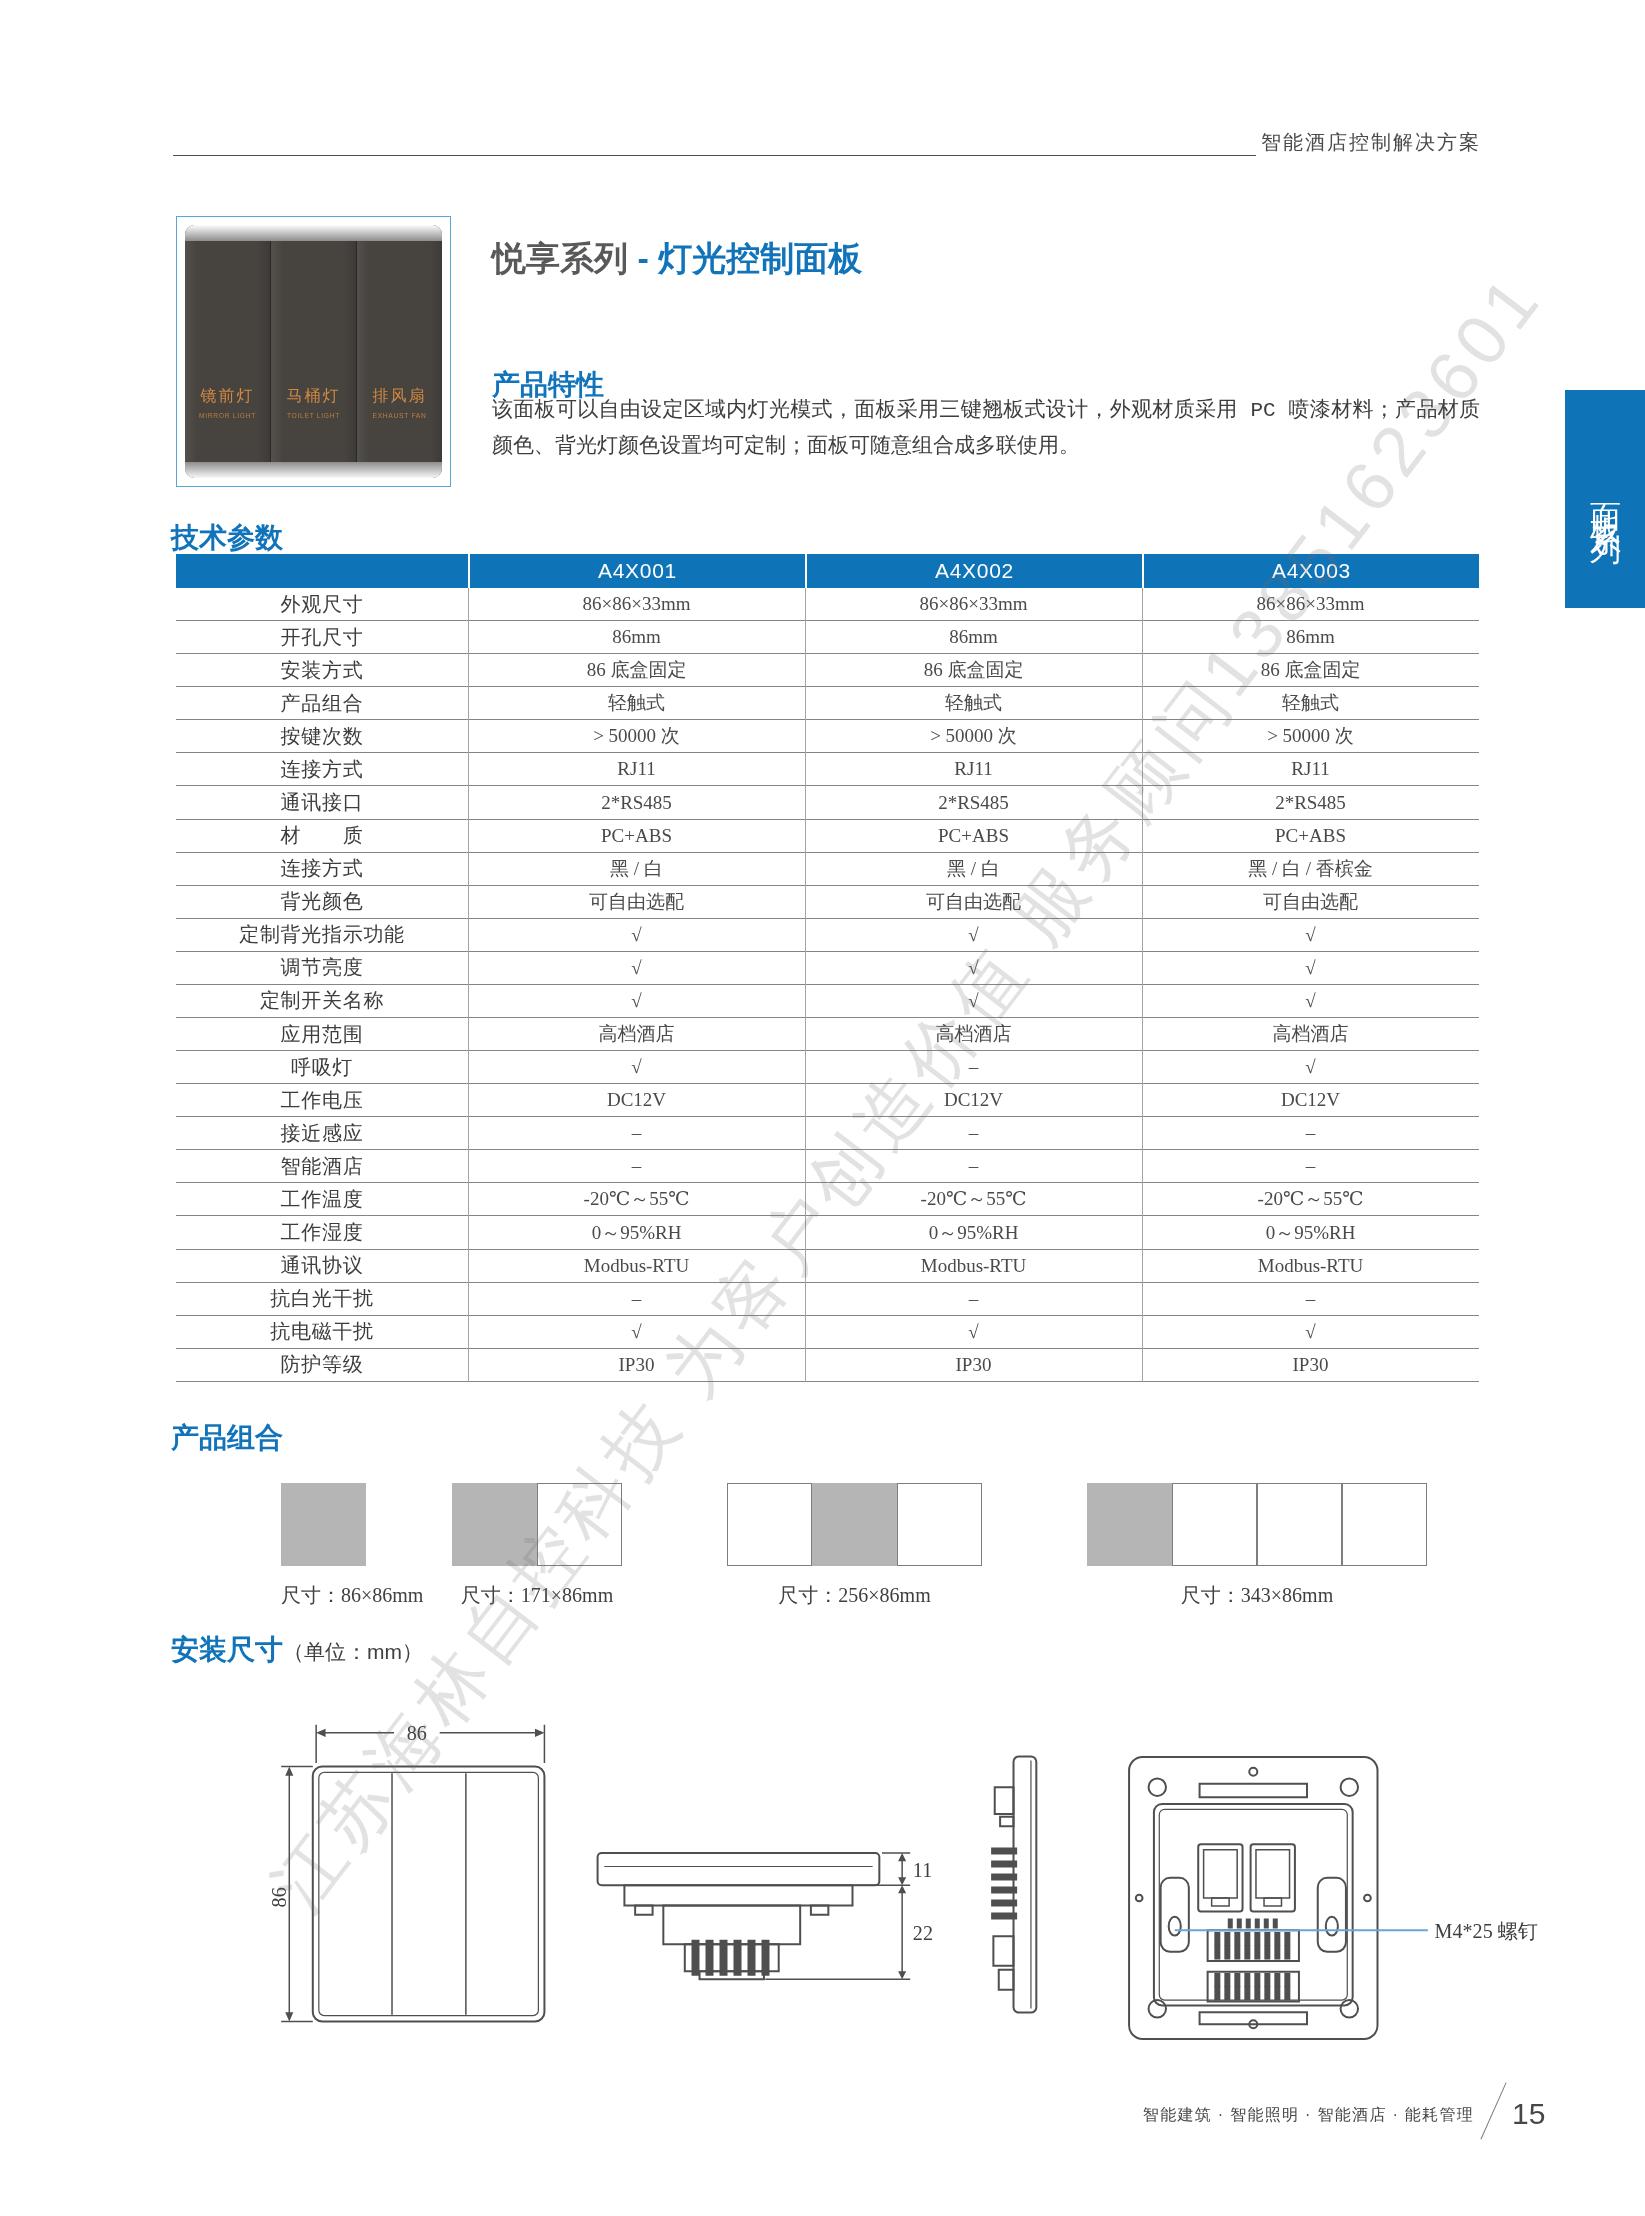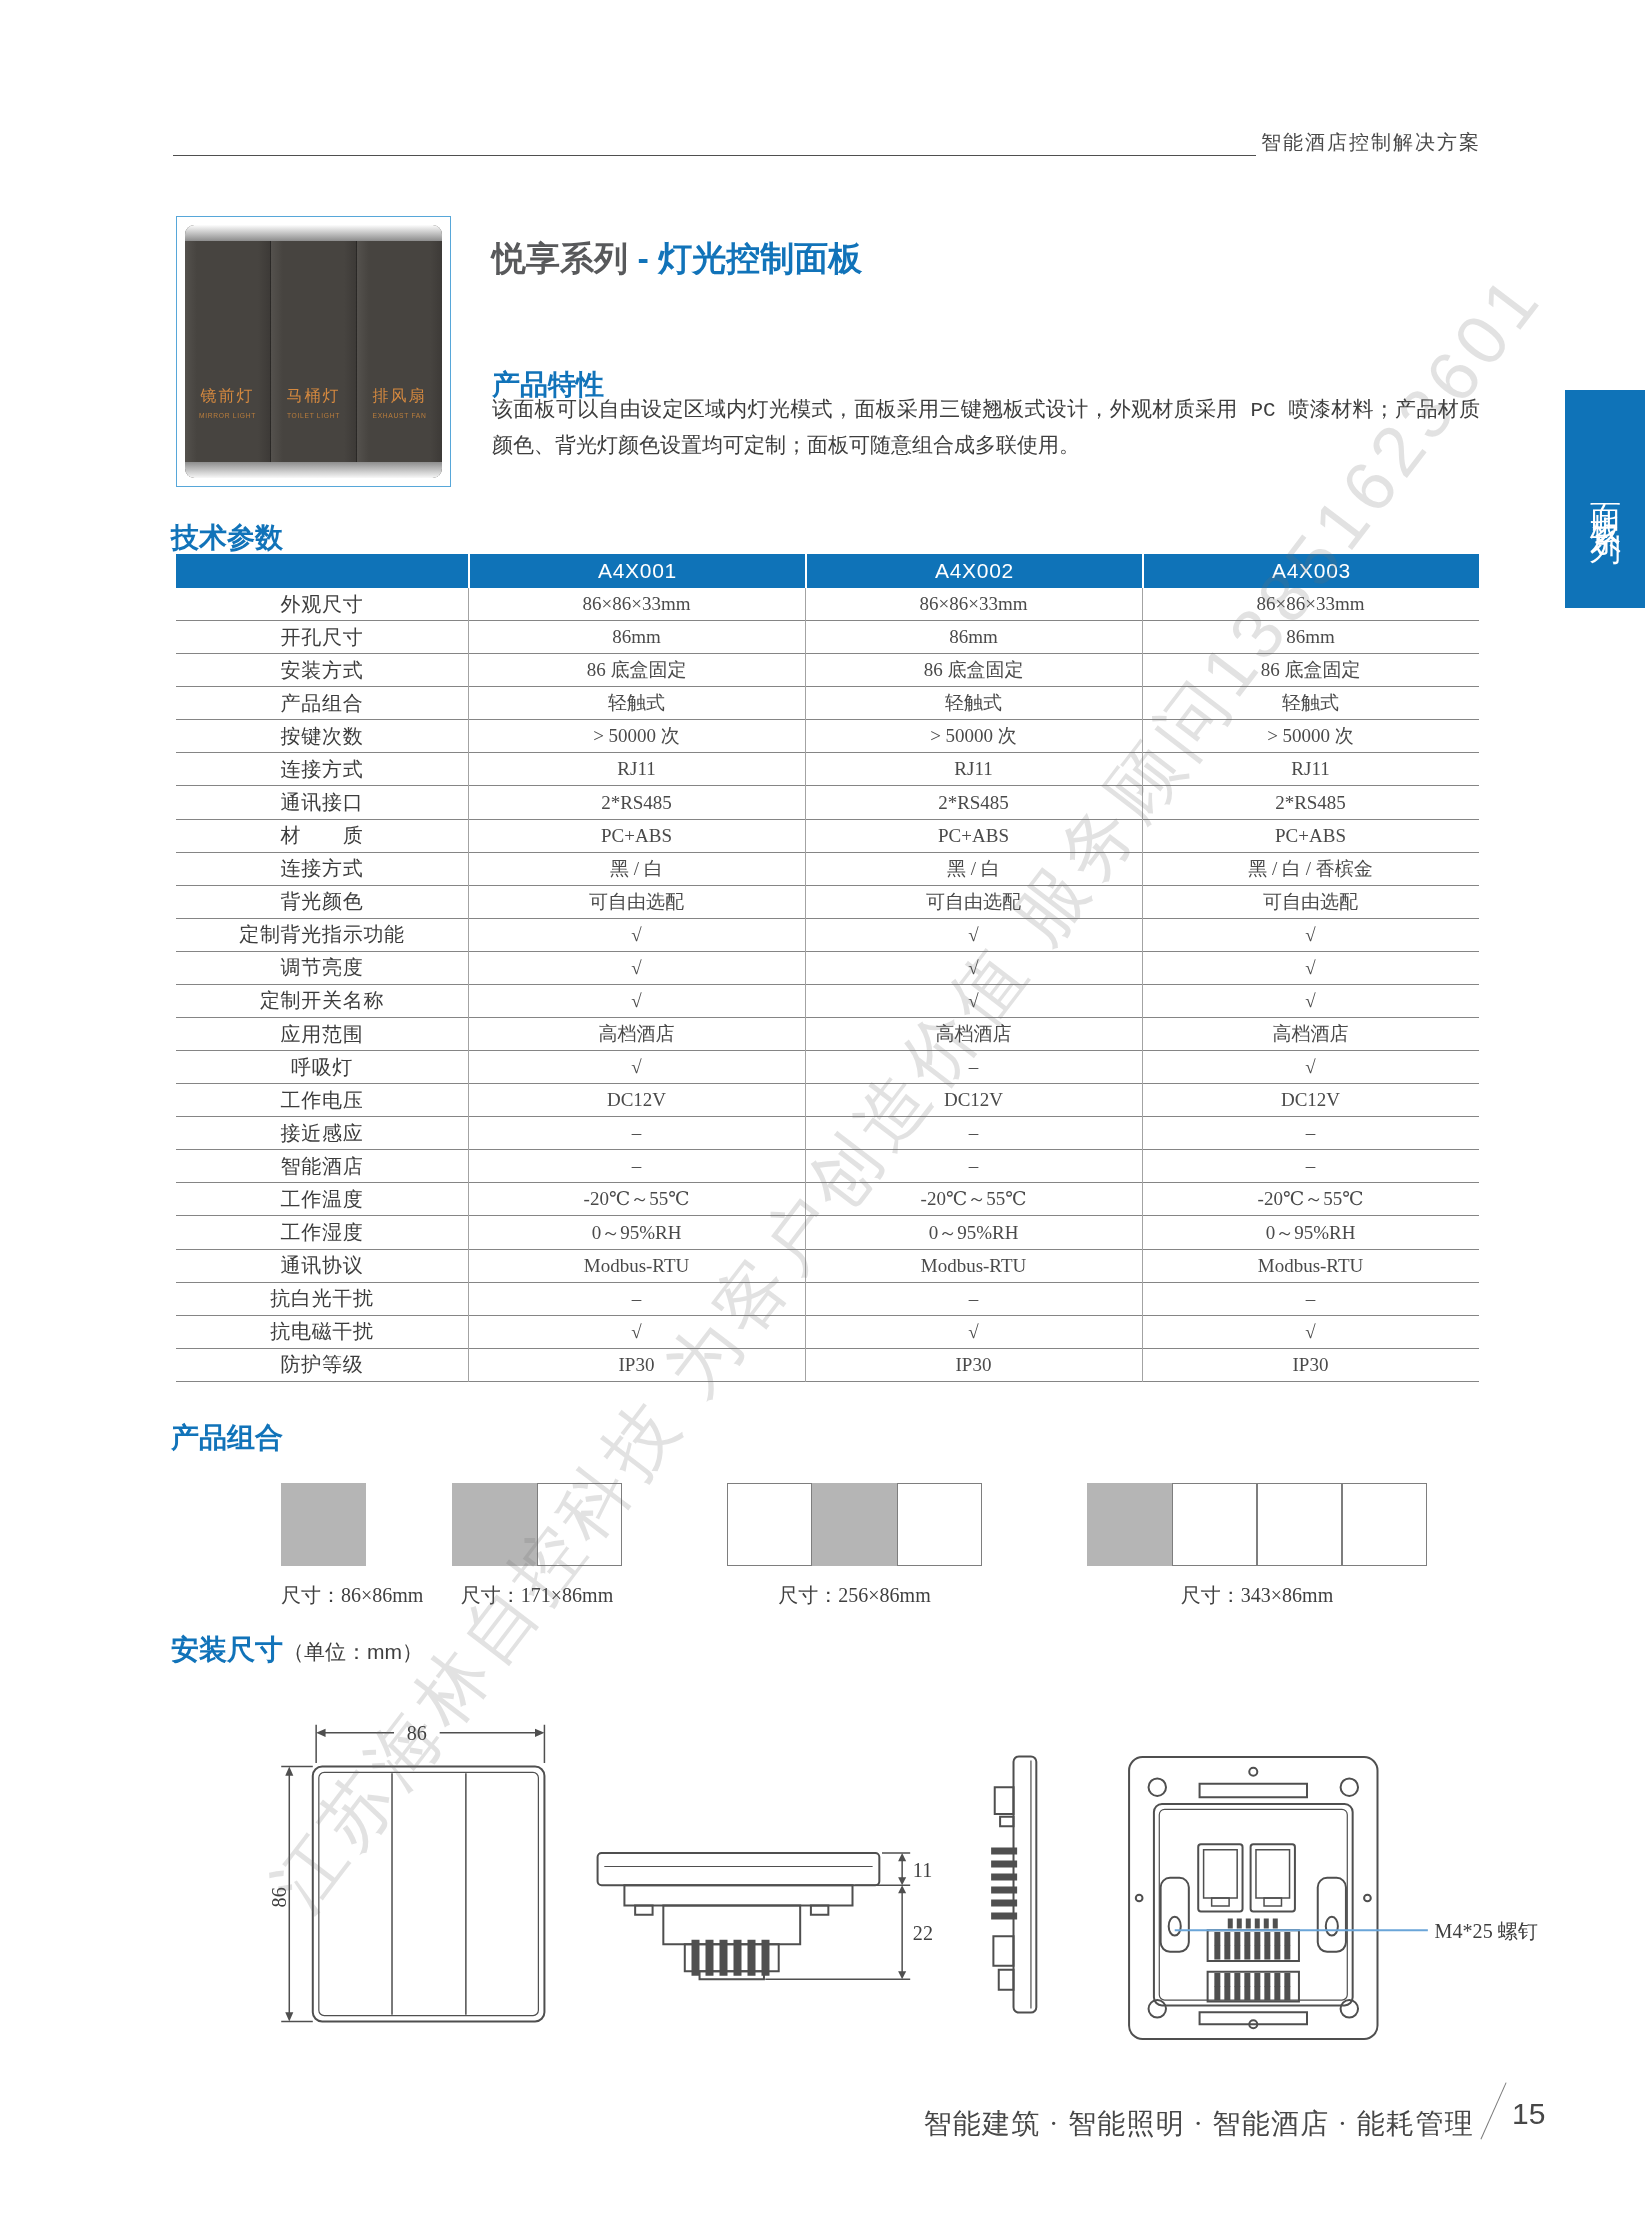--- a/index.html
+++ b/index.html
@@ -72,21 +72,21 @@
   
   svg.draw{overflow:visible;}
   svg.draw *{vector-effect:non-scaling-stroke;}
   svg.draw text{font-family:"Liberation Serif","DejaVu Serif",serif;fill:#3f3f3f;font-size:30px;}
   .d-front{left:269px;top:1706px;}
   .d-side{left:584px;top:1841px;}
   .d-profile{left:961px;top:1747px;}
   .d-back{left:1119px;top:1750px;}
 
   
-  .footer-slogan{right:171px;top:2105px;font-size:28px;color:#474747;letter-spacing:1.3px;white-space:nowrap;font-family:Liberation Serif, serif;}
+  .footer-slogan{right:171px;top:2105px;font-size:16px;color:#474747;letter-spacing:1.3px;white-space:nowrap;}
   .pg-slash{left:1493px;top:2080px;width:1.3px;height:62px;background:#7a7a7a;transform:rotate(24deg);}
   .pg-num{left:1512px;top:2097px;font-size:30px;color:#474747;}
 
   
   .watermark{left:289px;top:1854px;width:2022px;transform-origin:0 50%;
              transform:rotate(-52.6deg);font-size:71px;letter-spacing:6.7px;
              color:rgba(110,110,110,0.20);white-space:nowrap;z-index:40;pointer-events:none;}
 </style>
 </head>
 <body>

